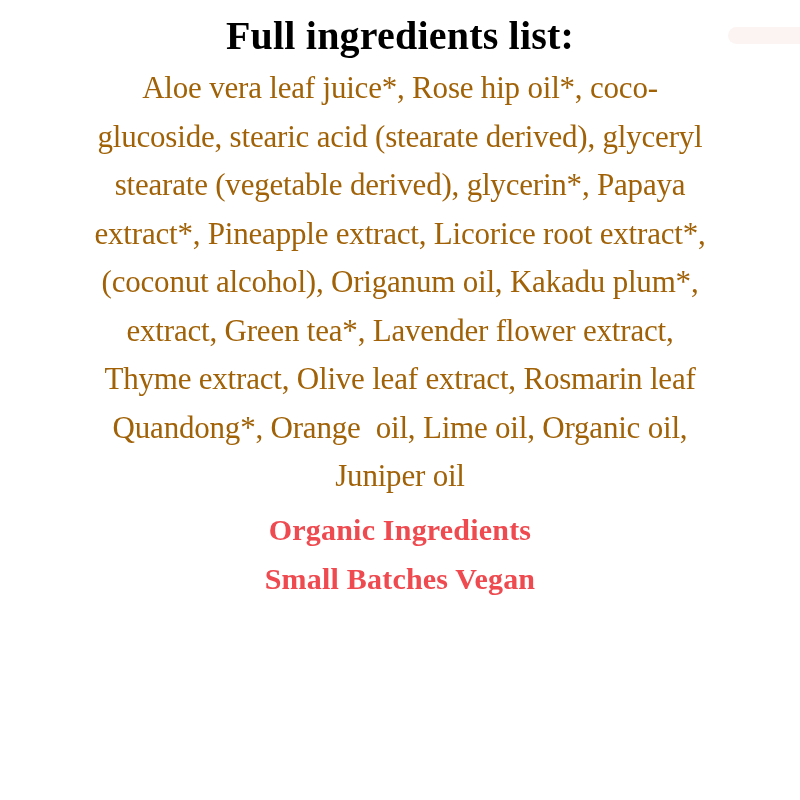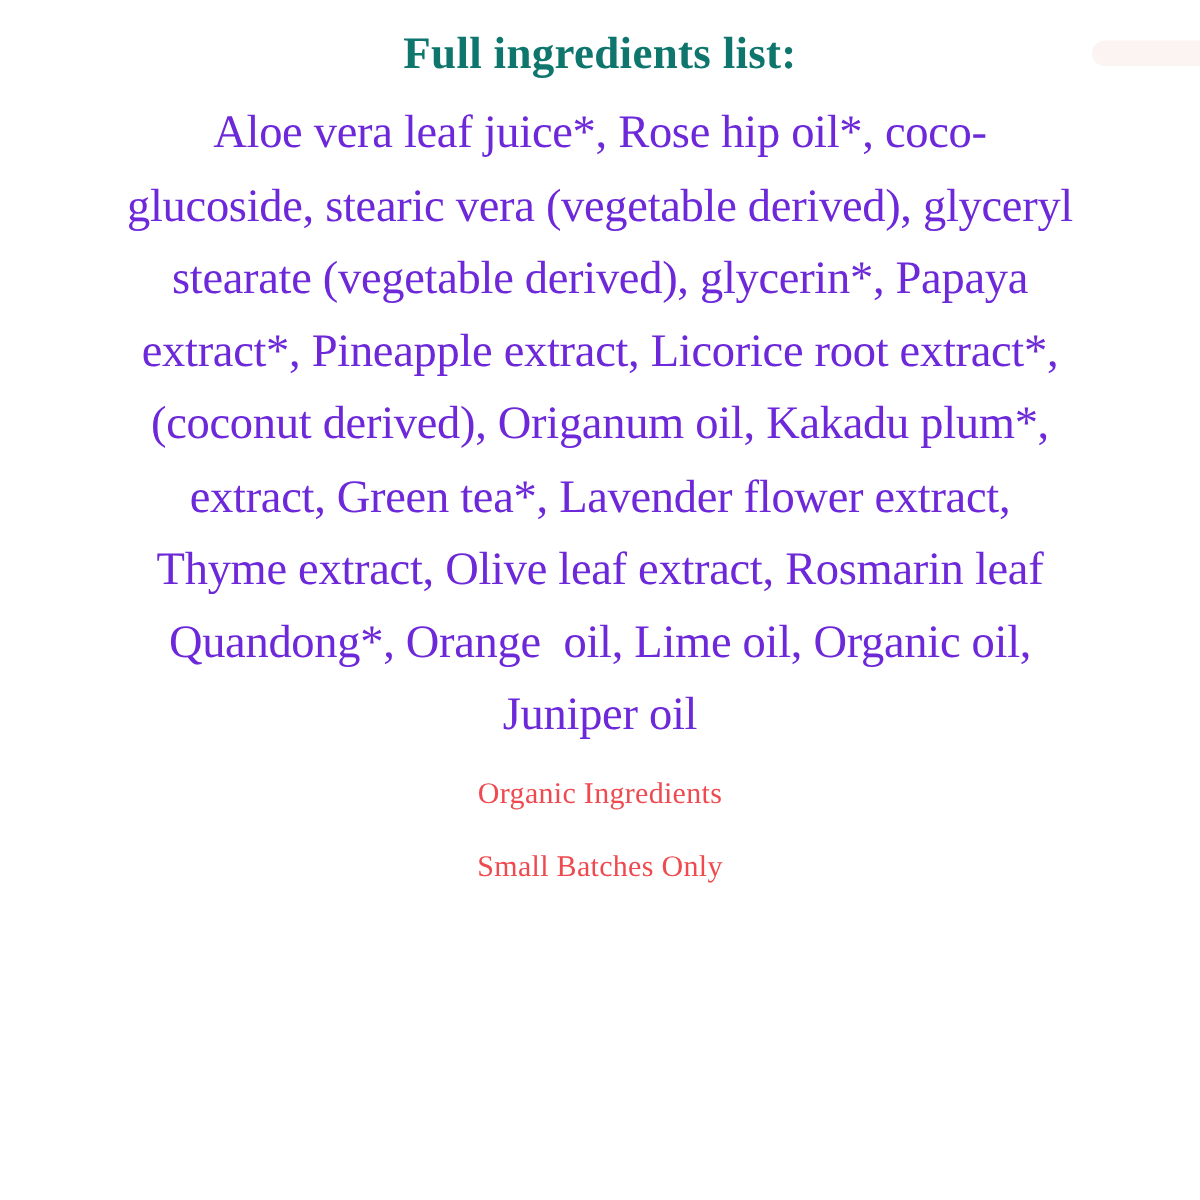--- a/index.html
+++ b/index.html
@@ -13,41 +13,41 @@
   .page {
     position: relative;
     width: 800px;
     height: 800px;
     box-sizing: border-box;
     padding: 8px 14px 0 14px;
     font-family: "Liberation Serif", "DejaVu Serif", serif;
     text-align: center;
   }
   .heading {
-    color: #0f766e;
-    font-size: 30px;
+    color: #000000;
+    font-size: 40px;
     font-weight: 600;
     line-height: 56px;
     letter-spacing: 0.2px;
   }
   .ingredients .line {
-    color: #6d28d9;
+    color: #a16207;
     font-size: 31px;
     font-weight: 400;
     line-height: 48.5px;
     white-space: pre-wrap;
     letter-spacing: -0.2px;
   }
   .taglines {
     margin-top: 4px;
   }
   .taglines .tagline {
     color: #ee4a4f;
-    font-size: 20px;
-    font-weight: 400;
+    font-size: 30px;
+    font-weight: 700;
     line-height: 49px;
     letter-spacing: 0.2px;
   }
   .artifact {
     position: absolute;
     left: 728px;
     top: 27px;
     width: 72px;
     height: 17px;
     background: #fcf4f2;
@@ -56,30 +56,30 @@
 </style>
 </head>
 <body>
 
 <div class="page">
 
   <div class="heading">Full ingredients list:</div>
 
   <div class="ingredients">
     <div class="line">Aloe vera leaf juice*, Rose hip oil*, coco-</div>
-    <div class="line">glucoside, stearic vera (vegetable derived), glyceryl</div>
+    <div class="line">glucoside, stearic acid (stearate derived), glyceryl</div>
     <div class="line">stearate (vegetable derived), glycerin*, Papaya</div>
     <div class="line">extract*, Pineapple extract, Licorice root extract*,</div>
-    <div class="line">(coconut derived), Origanum oil, Kakadu plum*,</div>
+    <div class="line">(coconut alcohol), Origanum oil, Kakadu plum*,</div>
     <div class="line">extract, Green tea*, Lavender flower extract,</div>
     <div class="line">Thyme extract, Olive leaf extract, Rosmarin leaf</div>
     <div class="line">Quandong*, Orange  oil, Lime oil, Organic oil,</div>
     <div class="line">Juniper oil</div>
   </div>
 
   <div class="taglines">
     <div class="tagline">Organic Ingredients</div>
-    <div class="tagline">Small Batches Only</div>
+    <div class="tagline">Small Batches Vegan</div>
   </div>
 
   <div class="artifact"></div>
 
 </div>
 
 </body></html>

